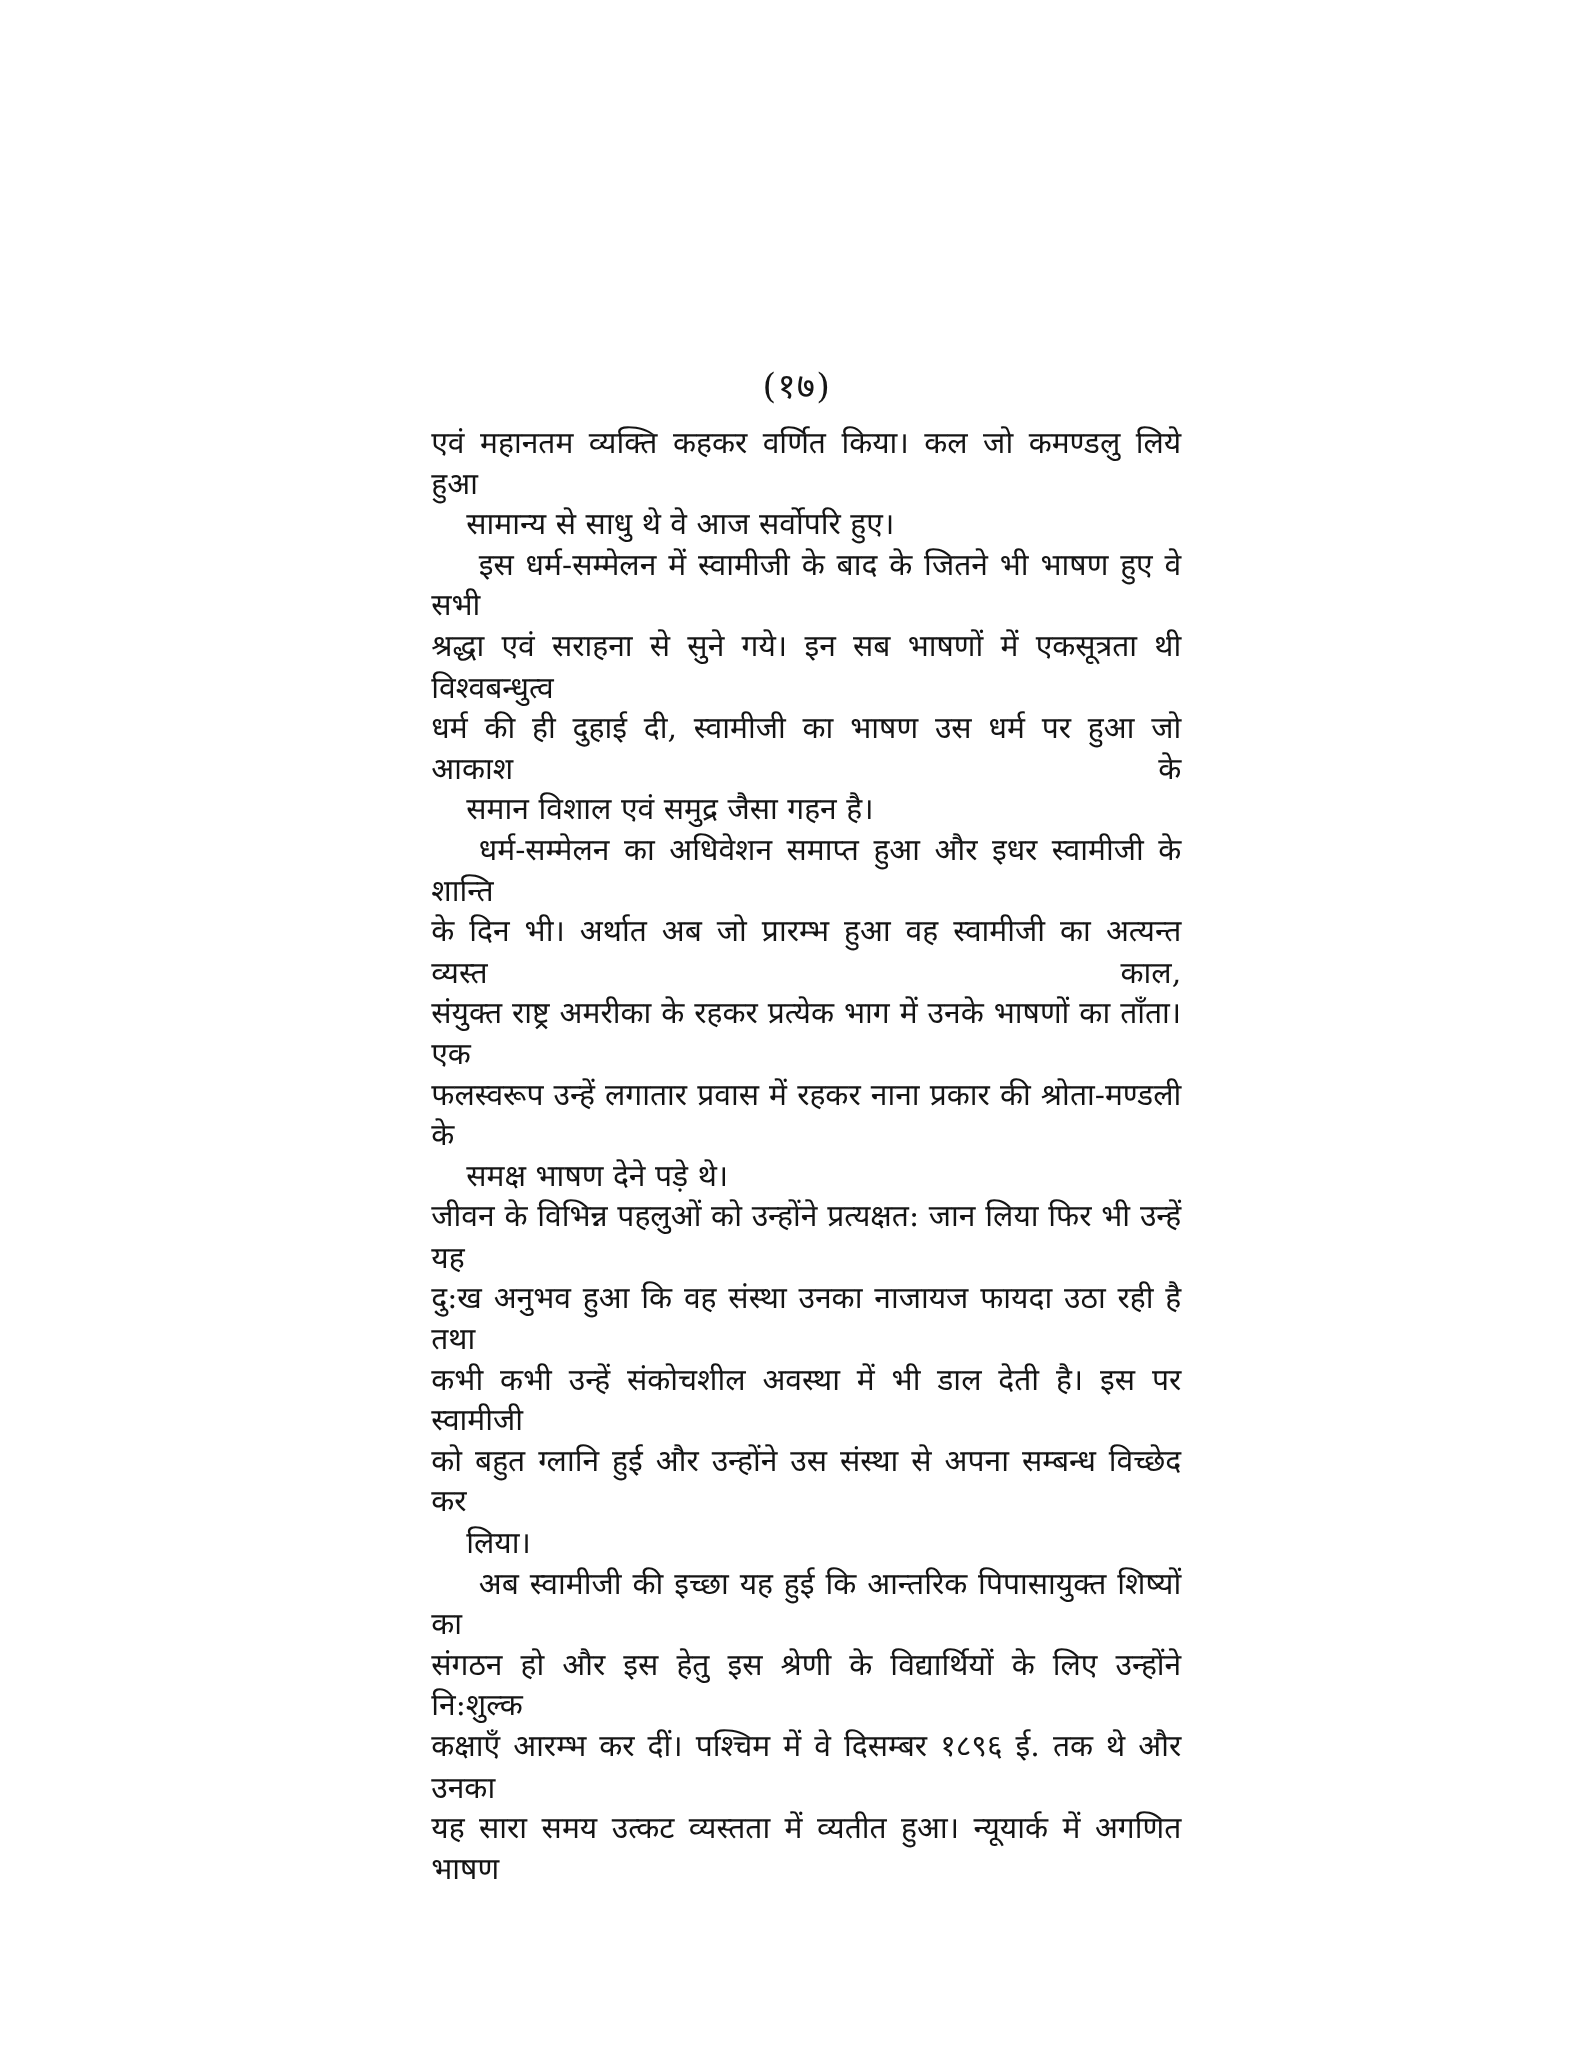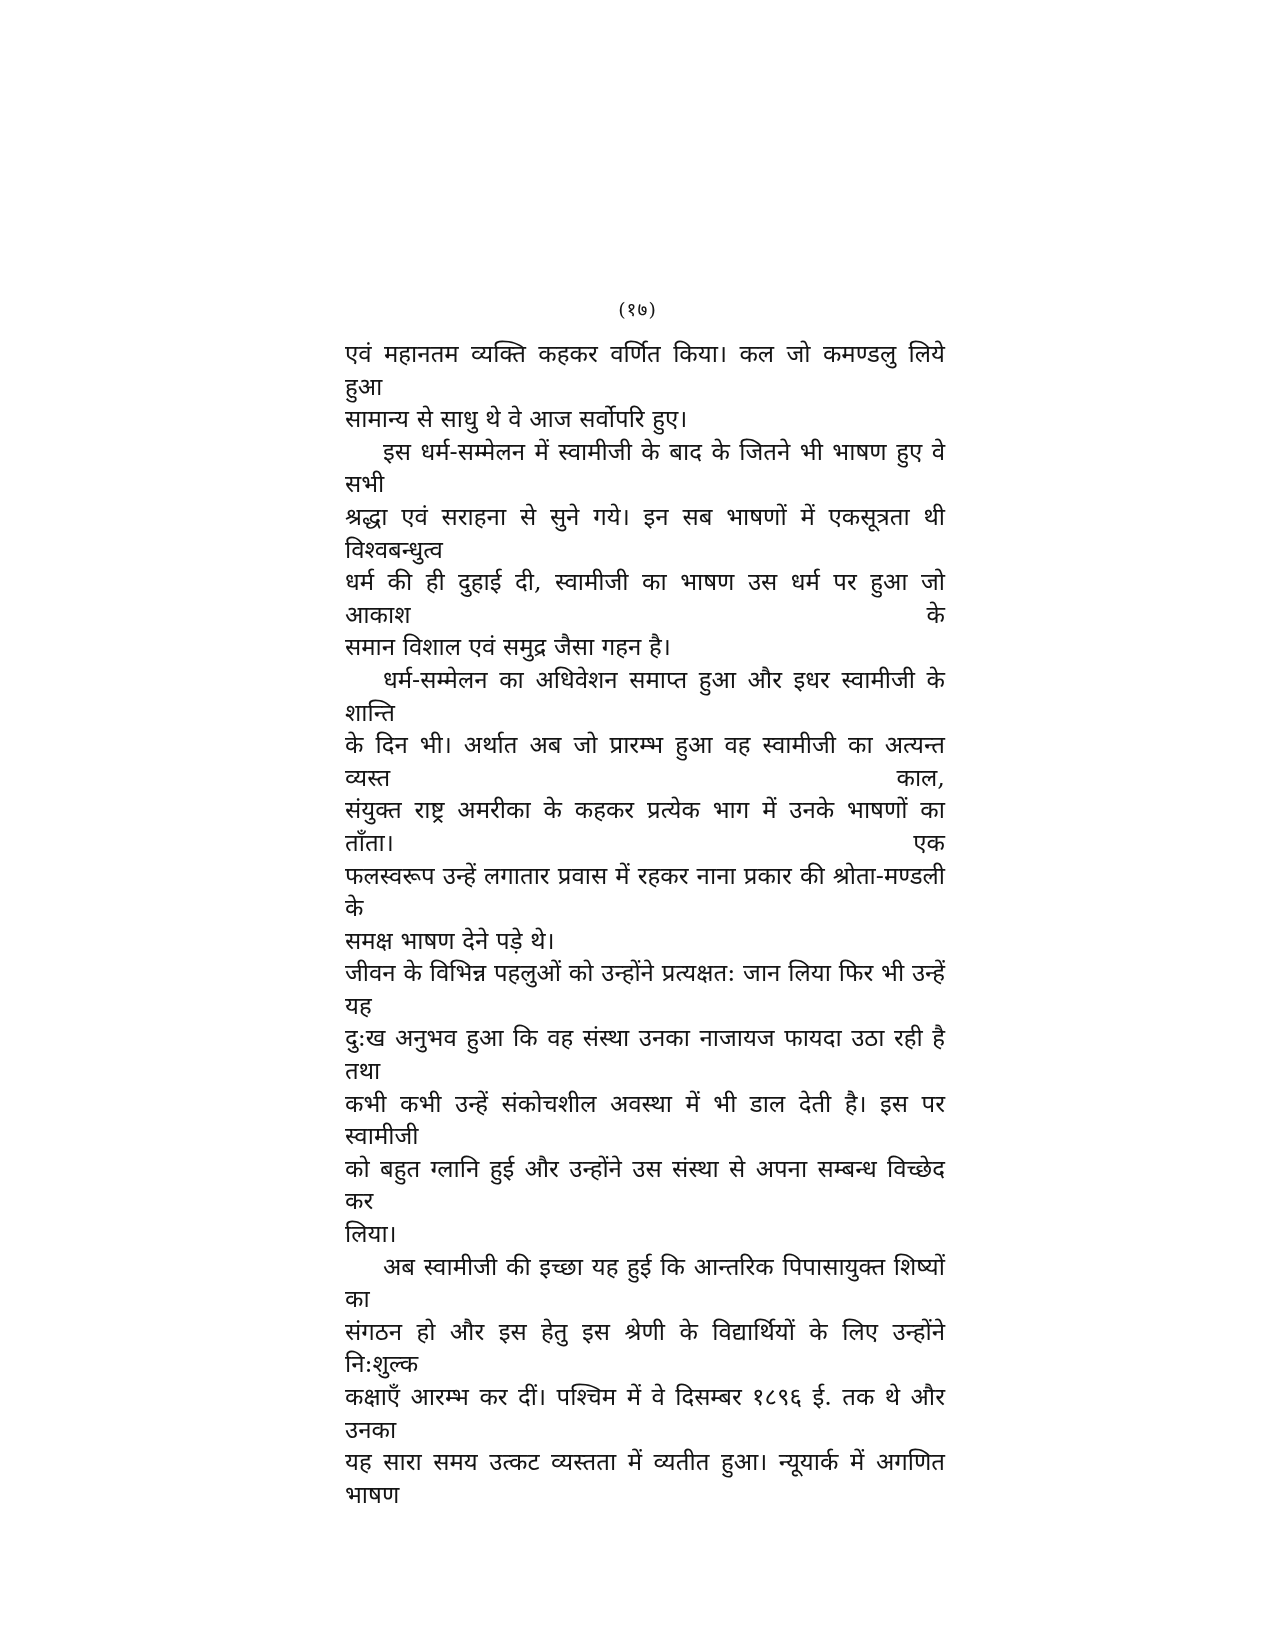--- a/index.html
+++ b/index.html
@@ -18,61 +18,62 @@
     position: absolute;
     inset: 0;
     background: #ffffff;
   }
   .page-number {
     position: absolute;
     top: 294px;
     left: 0;
     width: 1275px;
     text-align: center;
-    font-size: 19px;
+    font-size: 28px;
     line-height: 30px;
     color: #151515;
     letter-spacing: 1px;
   }
   .text-block {
     position: absolute;
     left: 345px;
     top: 338px;
     width: 600px;
     font-size: 24px;
     line-height: 32.6px;
     color: #141414;
   }
   .line {
     text-align: justify;
     text-align-last: justify;
     min-height: 32.6px;
   }
   .line.para-end {
     text-align-last: left;
+    margin-left: 28px;
   }
   .line.indent {
     text-indent: 38px;
   }
 </style>
 </head>
 <body>
 
 <div class="page">
   <div class="page-number">(१७)</div>
   <div class="text-block">
       <div class="line">एवं महानतम व्यक्ति कहकर वर्णित किया। कल जो कमण्डलु लिये हुआ</div>
       <div class="line para-end">सामान्य से साधु थे वे आज सर्वोपरि हुए।</div>
       <div class="line indent">इस धर्म-सम्मेलन में स्वामीजी के बाद के जितने भी भाषण हुए वे सभी</div>
       <div class="line">श्रद्धा एवं सराहना से सुने गये। इन सब भाषणों में एकसूत्रता थी विश्वबन्धुत्व</div>
       <div class="line">धर्म की ही दुहाई दी, स्वामीजी का भाषण उस धर्म पर हुआ जो आकाश के</div>
       <div class="line para-end">समान विशाल एवं समुद्र जैसा गहन है।</div>
       <div class="line indent">धर्म-सम्मेलन का अधिवेशन समाप्त हुआ और इधर स्वामीजी के शान्ति</div>
       <div class="line">के दिन भी। अर्थात अब जो प्रारम्भ हुआ वह स्वामीजी का अत्यन्त व्यस्त काल,</div>
-      <div class="line">संयुक्त राष्ट्र अमरीका के कहकर प्रत्येक भाग में उनके भाषणों का ताँता। एक</div>
+      <div class="line">संयुक्त राष्ट्र अमरीका के रहकर प्रत्येक भाग में उनके भाषणों का ताँता। एक</div>
       <div class="line">फलस्वरूप उन्हें लगातार प्रवास में रहकर नाना प्रकार की श्रोता-मण्डली के</div>
       <div class="line para-end">समक्ष भाषण देने पड़े थे।</div>
       <div class="line">जीवन के विभिन्न पहलुओं को उन्होंने प्रत्यक्षत: जान लिया फिर भी उन्हें यह</div>
       <div class="line">दु:ख अनुभव हुआ कि वह संस्था उनका नाजायज फायदा उठा रही है तथा</div>
       <div class="line">कभी कभी उन्हें संकोचशील अवस्था में भी डाल देती है। इस पर स्वामीजी</div>
       <div class="line">को बहुत ग्लानि हुई और उन्होंने उस संस्था से अपना सम्बन्ध विच्छेद कर</div>
       <div class="line para-end">लिया।</div>
       <div class="line indent">अब स्वामीजी की इच्छा यह हुई कि आन्तरिक पिपासायुक्त शिष्यों का</div>
       <div class="line">संगठन हो और इस हेतु इस श्रेणी के विद्यार्थियों के लिए उन्होंने नि:शुल्क</div>
       <div class="line">कक्षाएँ आरम्भ कर दीं। पश्चिम में वे दिसम्बर १८९६ ई. तक थे और उनका</div>

